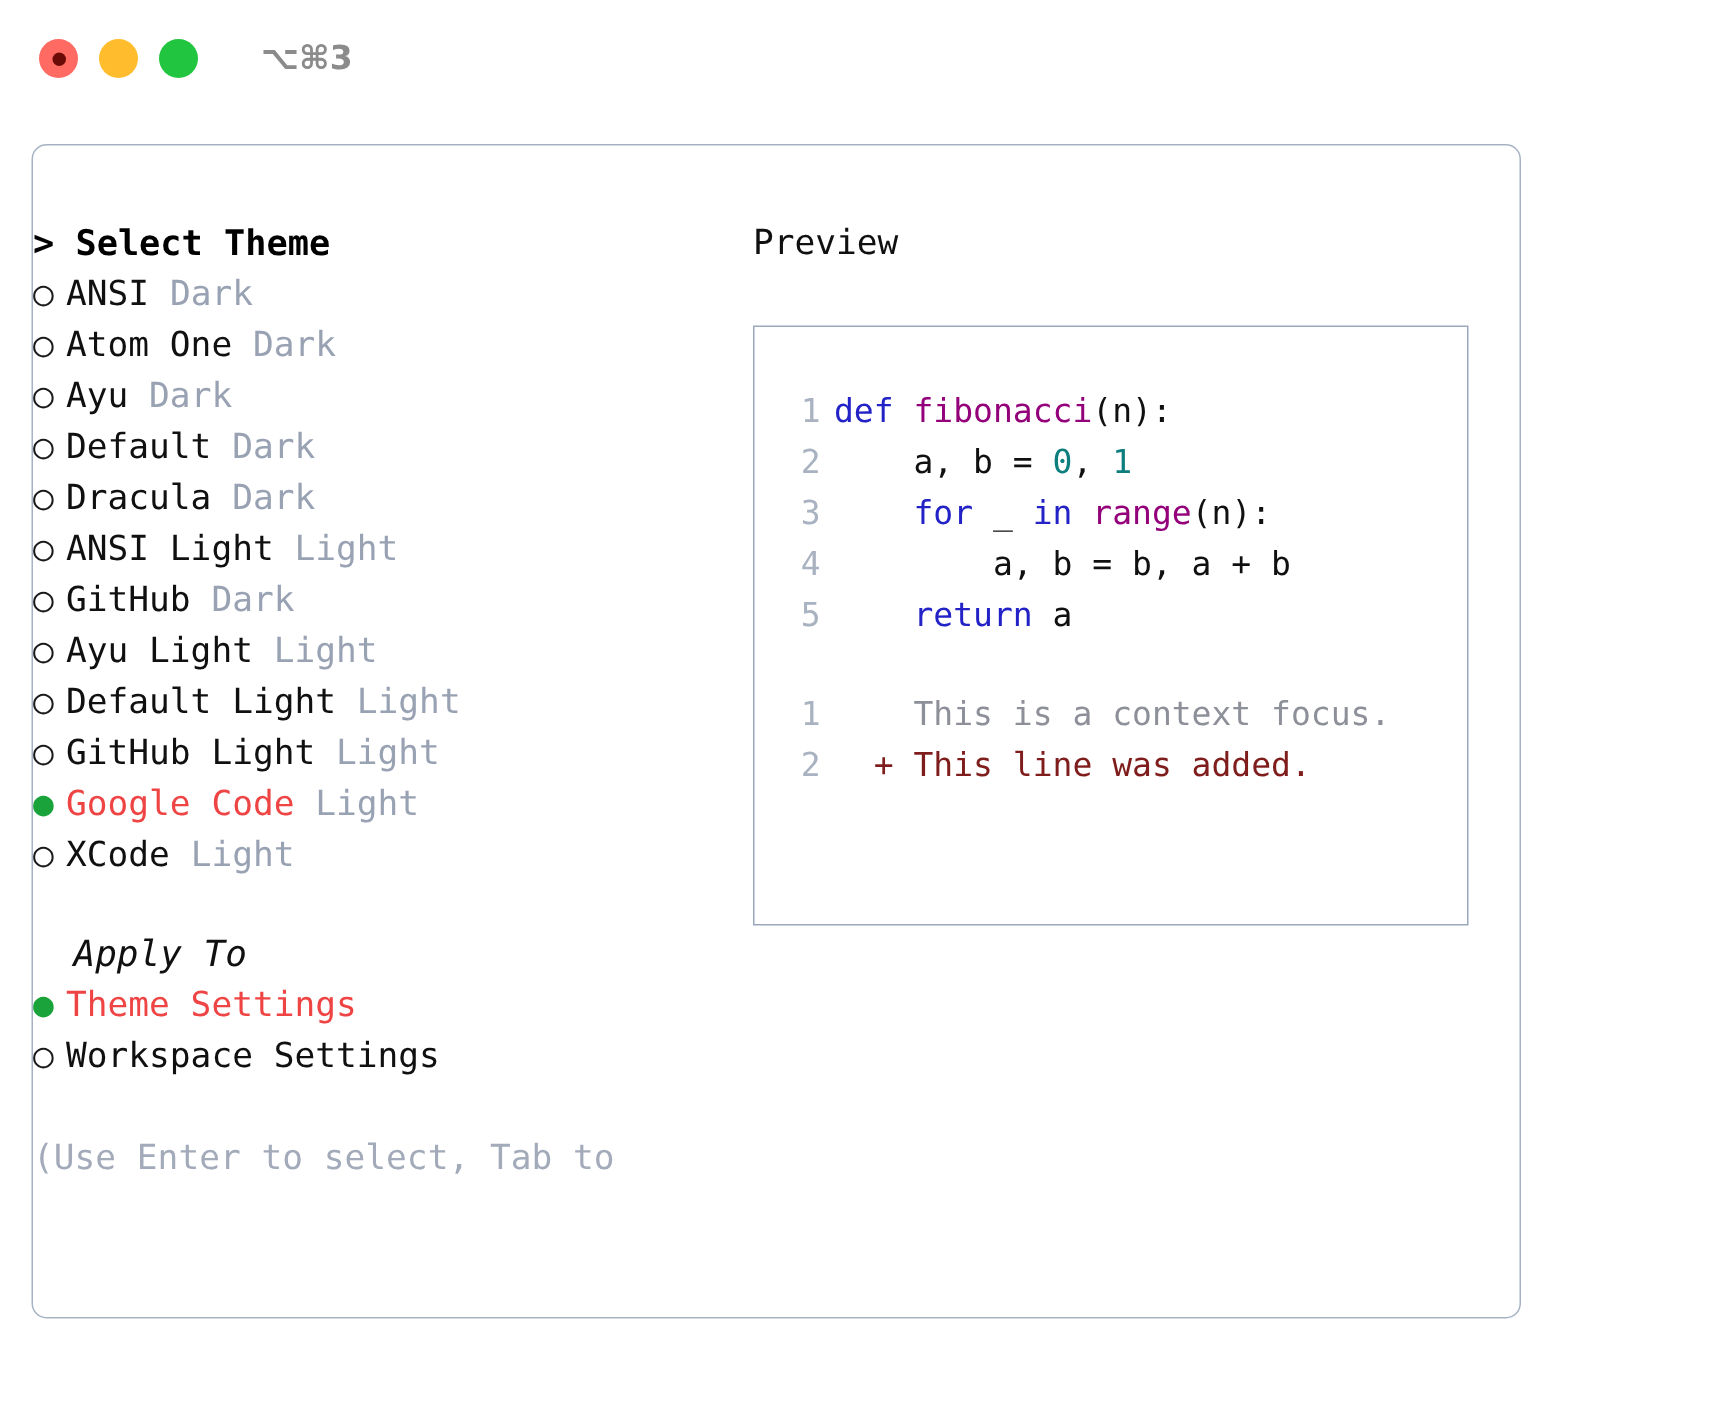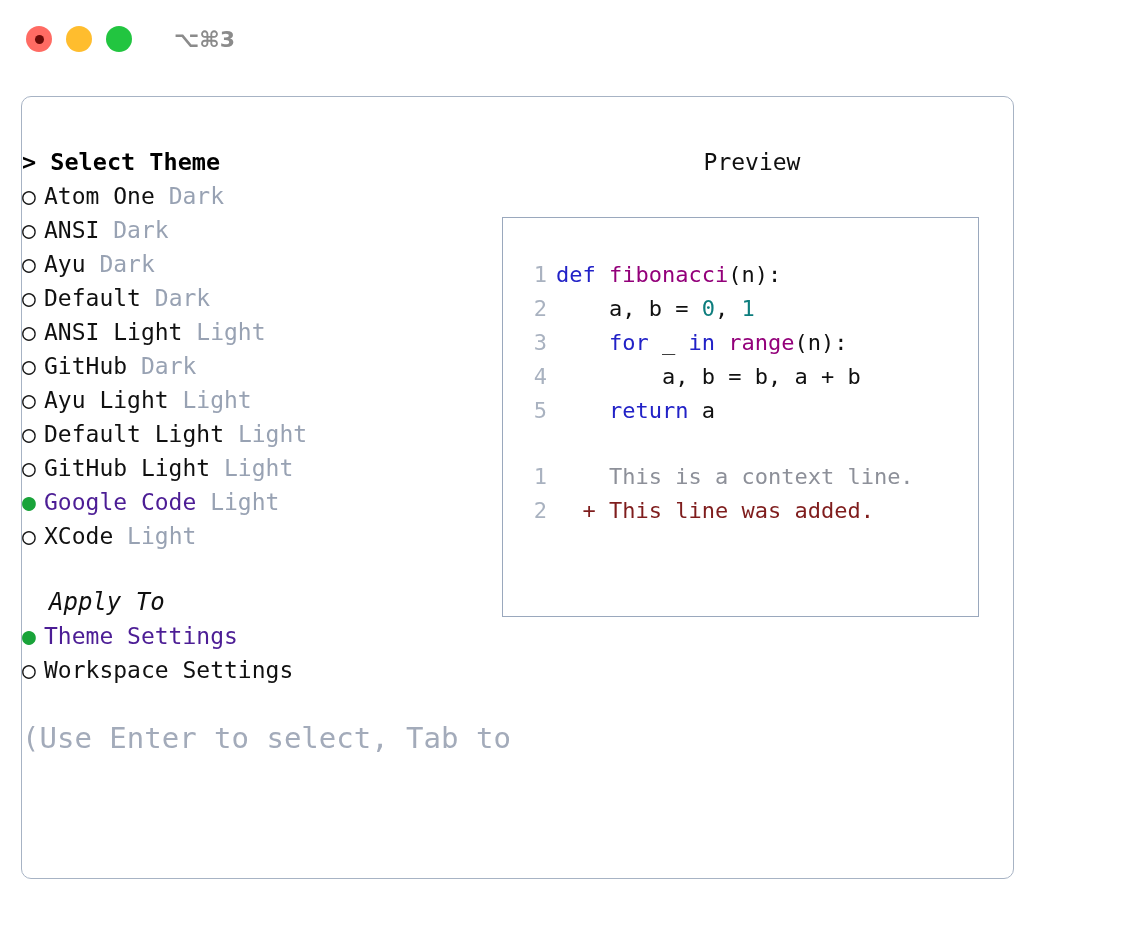--- a/index.html
+++ b/index.html
@@ -112,58 +112,57 @@
   }
 
   .marker {
     display: inline-block;
     width: 22px;
     color: #1a1a1a;
   }
   .marker-sel { color: #19a33a; }
 
   .tname { color: #101010; }
-  .tname-sel { color: #4c1d95; }
+  .tname-sel { color: #ef4444; }
   .tkind { color: #98a2b3; }
 
   .section-label {
     font-size: 24px;
     line-height: 34px;
     white-space: pre;
     color: #101010;
     padding-left: 27px;
     font-style: italic;
   }
 
   .spacer-sm { height: 34px; }
   .spacer-md { height: 32px; }
 
   .help-text {
     color: #a3abba;
-    font-size: 29px;
+    font-size: 23px;
     line-height: 34px;
     white-space: pre;
     width: 410px;
   }
 
   
   #right-col {
     position: absolute;
     left: 480px;
     top: 48px;
     width: 500px;
   }
 
   .preview-title {
     font-size: 23px;
     color: #101010;
     line-height: 34px;
     margin-bottom: 22px;
     white-space: pre;
-    text-align: center;
   }
 
   #preview-box {
     width: 477px;
     height: 400px;
     border: 1.5px solid #9aa8bd;
     box-sizing: border-box;
     background: #ffffff;
     padding: 40px 0 0 18px;
     margin-top: 38px;
@@ -209,24 +208,25 @@
     </div>
     <div class="shortcut">⌥⌘3</div>
   </div>
 
   <div id="panel">
     <div class="columns">
 
       <div id="left-col">
         <div class="header-line">&gt; Select Theme</div>
         <div id="theme-list">
+            <div class="list-line"><span class="marker">○</span><span class="tname">ANSI </span><span class="tkind">Dark</span></div>
             <div class="list-line"><span class="marker">○</span><span class="tname">Atom One </span><span class="tkind">Dark</span></div>
-            <div class="list-line"><span class="marker">○</span><span class="tname">ANSI </span><span class="tkind">Dark</span></div>
             <div class="list-line"><span class="marker">○</span><span class="tname">Ayu </span><span class="tkind">Dark</span></div>
             <div class="list-line"><span class="marker">○</span><span class="tname">Default </span><span class="tkind">Dark</span></div>
+            <div class="list-line"><span class="marker">○</span><span class="tname">Dracula </span><span class="tkind">Dark</span></div>
             <div class="list-line"><span class="marker">○</span><span class="tname">ANSI Light </span><span class="tkind">Light</span></div>
             <div class="list-line"><span class="marker">○</span><span class="tname">GitHub </span><span class="tkind">Dark</span></div>
             <div class="list-line"><span class="marker">○</span><span class="tname">Ayu Light </span><span class="tkind">Light</span></div>
             <div class="list-line"><span class="marker">○</span><span class="tname">Default Light </span><span class="tkind">Light</span></div>
             <div class="list-line"><span class="marker">○</span><span class="tname">GitHub Light </span><span class="tkind">Light</span></div>
             <div class="list-line"><span class="marker marker-sel">●</span><span class="tname-sel">Google Code </span><span class="tkind">Light</span></div>
             <div class="list-line"><span class="marker">○</span><span class="tname">XCode </span><span class="tkind">Light</span></div>
           </div>
 
         <div class="spacer-md"></div>
@@ -247,21 +247,21 @@
         <div id="preview-box">
           <div id="code-block">
               <div class="code-line"><span class="lnum">1</span><span class="kw">def </span><span class="fn">fibonacci</span><span class="pl">(n):</span></div>
               <div class="code-line"><span class="lnum">2</span><span class="pl">    a, b = </span><span class="num">0</span><span class="pl">, </span><span class="num">1</span></div>
               <div class="code-line"><span class="lnum">3</span><span class="pl">    </span><span class="kw">for</span><span class="pl"> _ </span><span class="kw">in</span><span class="pl"> </span><span class="fn">range</span><span class="pl">(n):</span></div>
               <div class="code-line"><span class="lnum">4</span><span class="pl">        a, b = b, a + b</span></div>
               <div class="code-line"><span class="lnum">5</span><span class="pl">    </span><span class="kw">return</span><span class="pl"> a</span></div>
             </div>
           <div class="gap-block"></div>
           <div id="diff-block">
-              <div class="code-line"><span class="lnum">1</span><span class="diff-ctx">    This is a context line.</span></div>
+              <div class="code-line"><span class="lnum">1</span><span class="diff-ctx">    This is a context focus.</span></div>
               <div class="code-line"><span class="lnum">2</span><span class="diff-add">  + This line was added.</span></div>
             </div>
         </div>
       </div>
 
     </div>
   </div>
 </div>
 
 </body></html>

